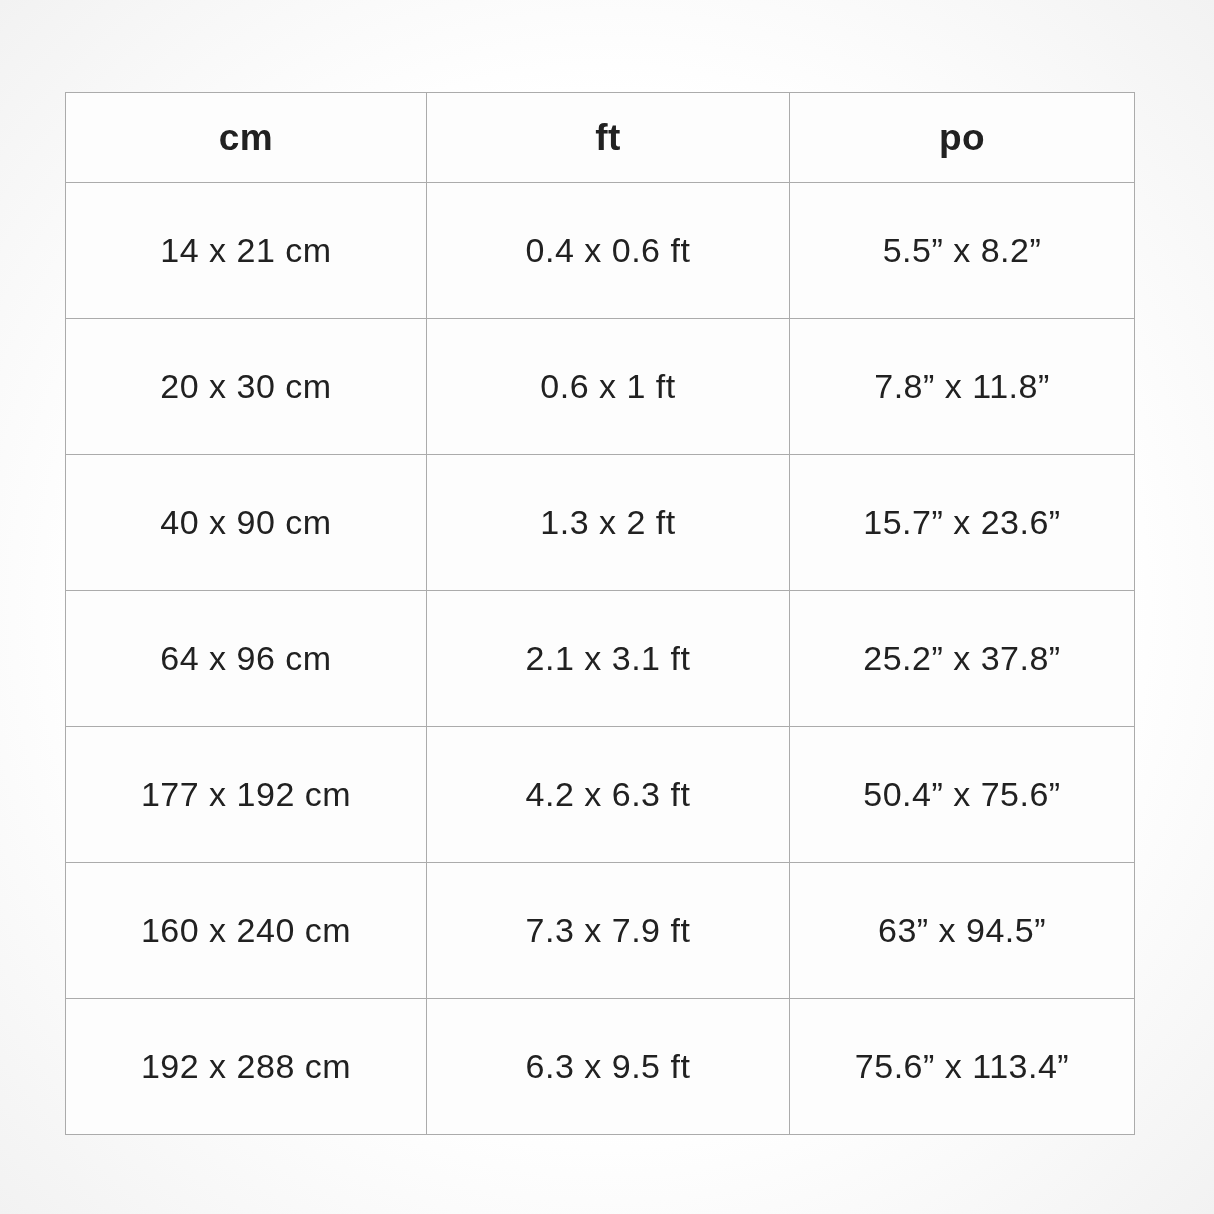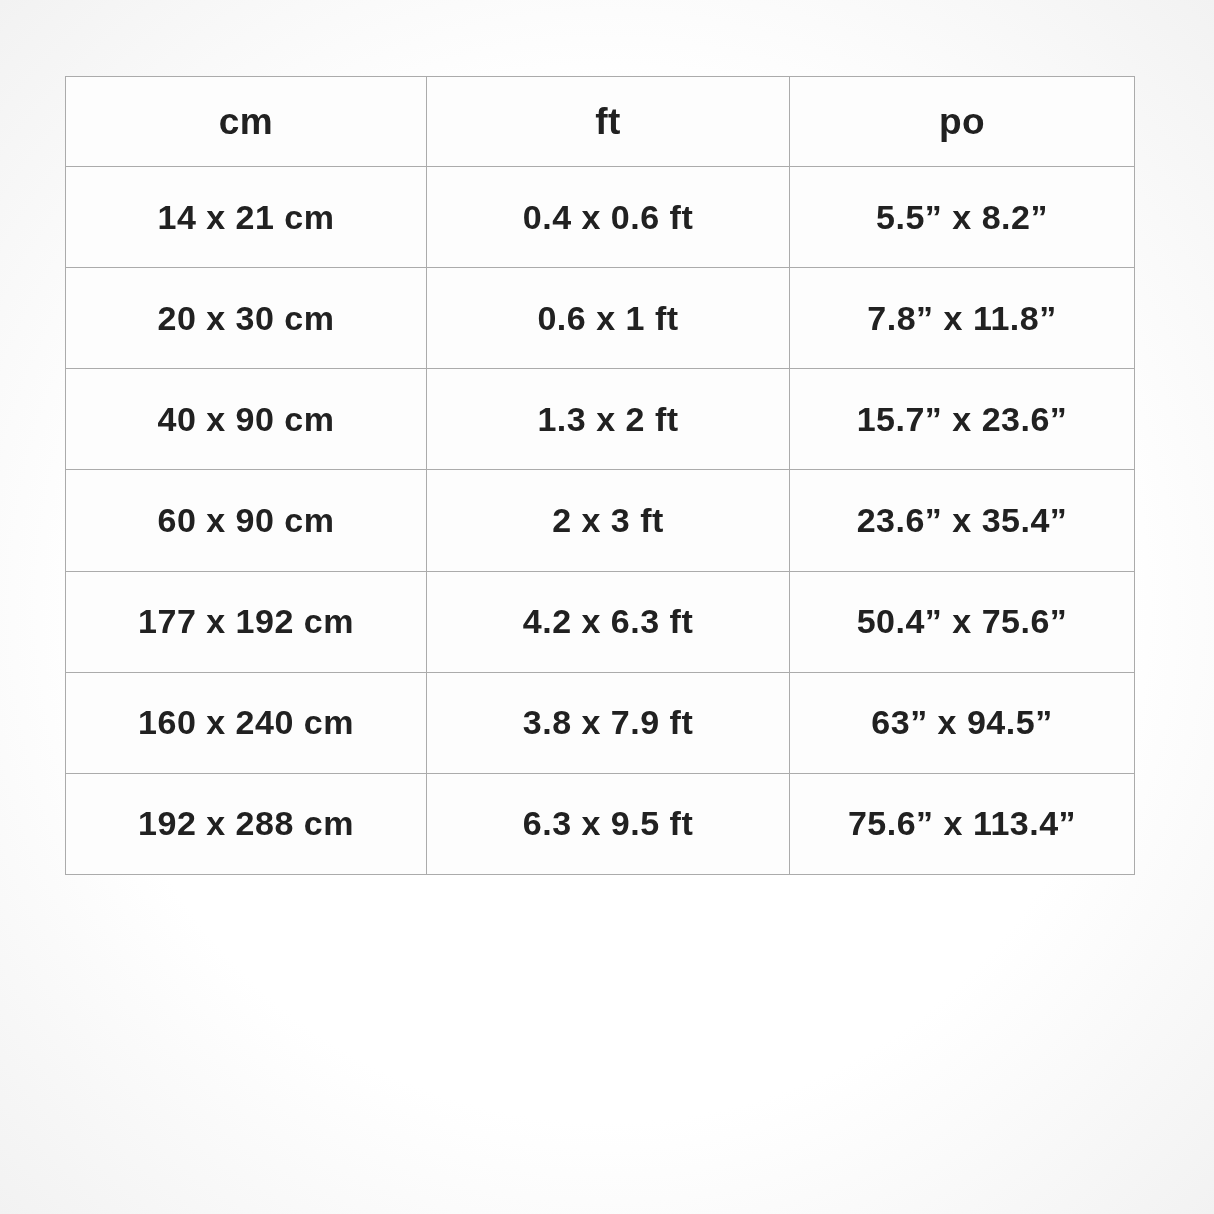--- a/index.html
+++ b/index.html
@@ -10,44 +10,44 @@
     width: 1214px;
     height: 1214px;
     background: radial-gradient(ellipse at center, #ffffff 60%, #f2f2f2 100%);
     font-family: "Liberation Sans", "DejaVu Sans", sans-serif;
     color: #212121;
     overflow: hidden;
   }
   .size-table {
     position: absolute;
     left: 65px;
-    top: 76px;
+    top: 92px;
     width: 1066px;
-    height: 799px;
+    height: 1043px;
     border-collapse: collapse;
     table-layout: fixed;
     background: #fdfdfd;
   }
   .size-table th,
   .size-table td {
     border: 1px solid #ababab;
     text-align: center;
     vertical-align: middle;
     padding: 0;
   }
   .size-table th {
     height: 89px;
     font-size: 37px;
     font-weight: 700;
     letter-spacing: 0.5px;
   }
   .size-table td {
     height: 94px;
     font-size: 34px;
-    font-weight: 700;
+    font-weight: 400;
     letter-spacing: 0.5px;
   }
   .col-cm { width: 360px; }
   .col-ft { width: 362px; }
   .col-po { width: 344px; }
 </style>
 </head>
 <body>
 
 <table class="size-table">
@@ -68,32 +68,32 @@
       <td>20 x 30 cm</td>
       <td>0.6 x 1 ft</td>
       <td>7.8” x 11.8”</td>
     </tr>
     <tr>
       <td>40 x 90 cm</td>
       <td>1.3 x 2 ft</td>
       <td>15.7” x 23.6”</td>
     </tr>
     <tr>
-      <td>60 x 90 cm</td>
-      <td>2 x 3 ft</td>
-      <td>23.6” x 35.4”</td>
+      <td>64 x 96 cm</td>
+      <td>2.1 x 3.1 ft</td>
+      <td>25.2” x 37.8”</td>
     </tr>
     <tr>
       <td>177 x 192 cm</td>
       <td>4.2 x 6.3 ft</td>
       <td>50.4” x 75.6”</td>
     </tr>
     <tr>
       <td>160 x 240 cm</td>
-      <td>3.8 x 7.9 ft</td>
+      <td>7.3 x 7.9 ft</td>
       <td>63” x 94.5”</td>
     </tr>
     <tr>
       <td>192 x 288 cm</td>
       <td>6.3 x 9.5 ft</td>
       <td>75.6” x 113.4”</td>
     </tr>
   </tbody>
 </table>
 

